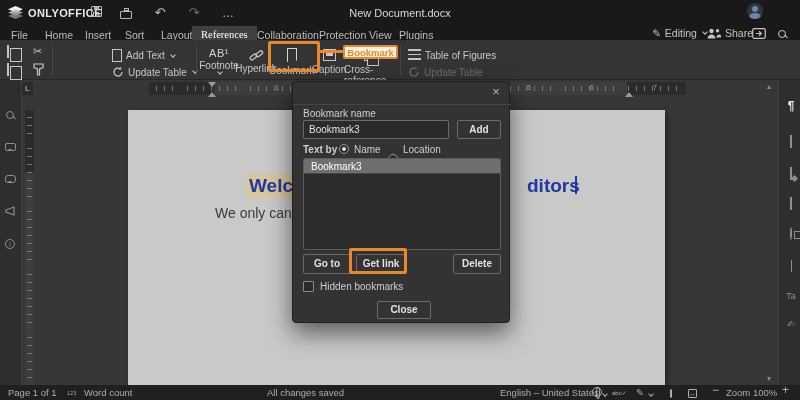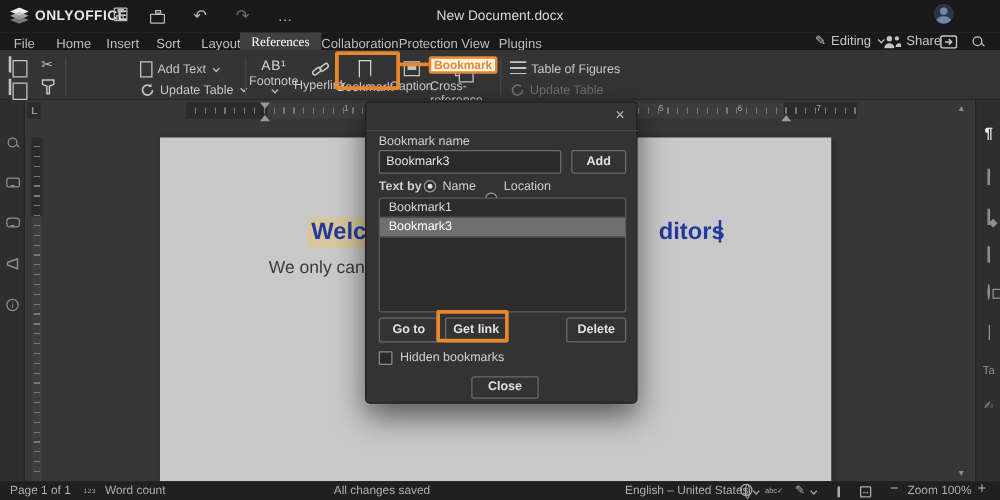--- a/index.html
+++ b/index.html
@@ -332,21 +332,20 @@
     <div class="abs dlg-input">Bookmark3</div>
     <div class="abs btn" style="left:164px;top:38px;width:44px;height:19px;line-height:17px;">Add</div>
 
     <div class="abs dlg-label" style="left:10px;top:62px;font-weight:bold;">Text by</div>
     <div class="abs radio sel" style="left:46px;top:62px;"></div>
     <div class="abs dlg-label" style="left:61px;top:62px;">Name</div>
     <div class="abs radio" style="left:95px;top:62px;"></div>
     <div class="abs dlg-label" style="left:110px;top:62px;">Location</div>
 
     <div class="abs dlg-list">
-      <div class="lrow">Bookmark1</div>
       <div class="lrow sel">Bookmark3</div>
     </div>
 
     <div class="abs btn" style="left:10px;top:172px;width:48px;height:20px;line-height:18px;">Go to</div>
     <div class="abs btn" style="left:63px;top:172px;width:50px;height:20px;line-height:18px;">Get link</div>
     <div class="abs btn" style="left:160px;top:172px;width:48px;height:20px;line-height:18px;">Delete</div>
     <div class="abs hl-rect" style="left:56px;top:166px;width:58px;height:26px;"></div>
 
     <div class="abs checkbox" style="left:10px;top:199px;"></div>
     <div class="abs dlg-label" style="left:27px;top:199px;">Hidden bookmarks</div>

